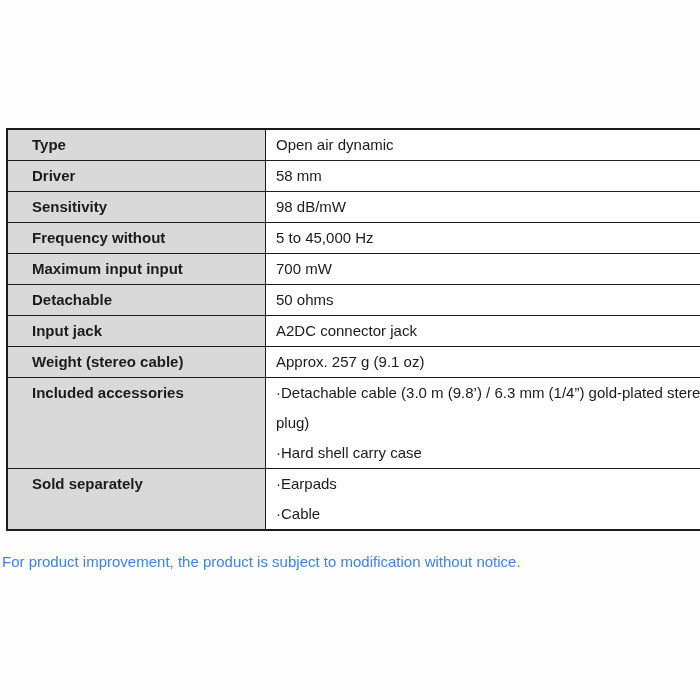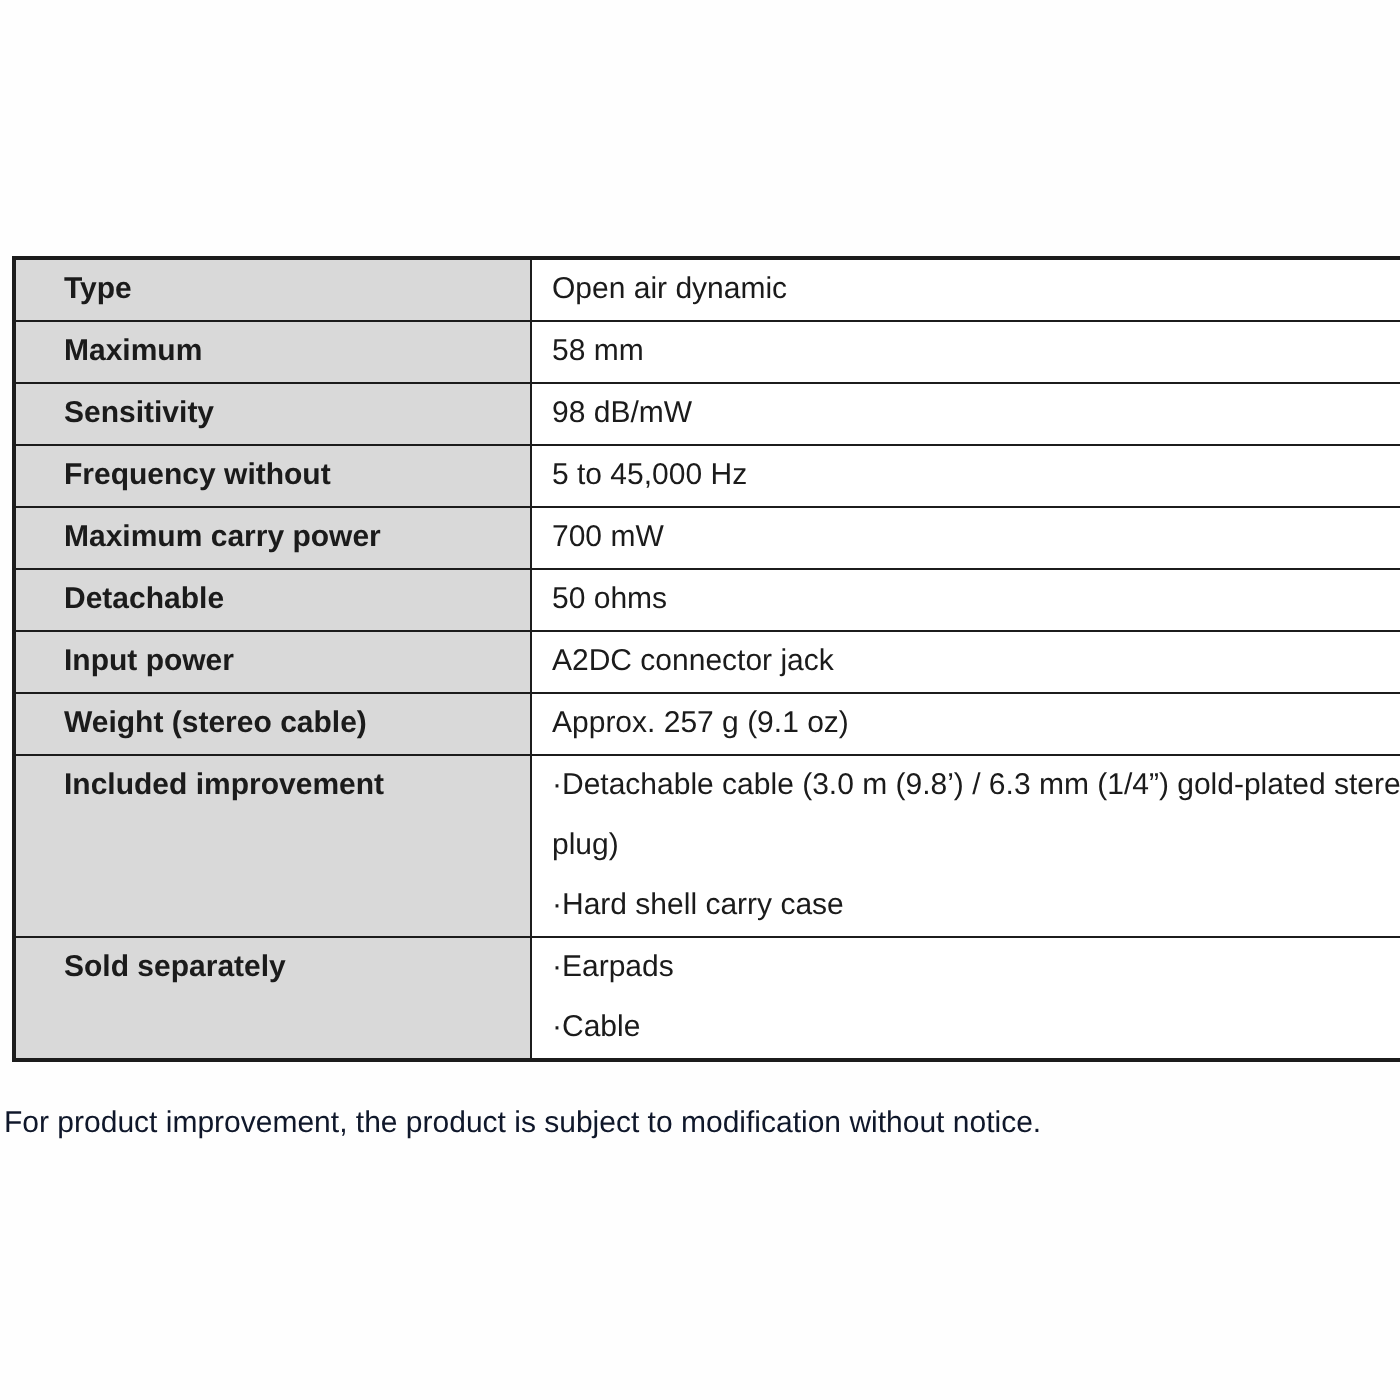--- a/index.html
+++ b/index.html
@@ -61,65 +61,65 @@
   tr.row-separately td { height: 60px; }
   .cell-line {
     line-height: 30px;
   }
   .footer-note {
     position: absolute;
     left: 2px;
     top: 552px;
     font-size: 15px;
     line-height: 20px;
-    color: #0f172a;
+    color: #3b82f6;
     white-space: nowrap;
   }
 </style>
 </head>
 <body>
 
 <div class="page">
 
   <table class="spec">
     <tbody>
       <tr class="row-single">
         <td class="label-cell">Type</td>
         <td class="value-cell">Open air dynamic</td>
       </tr>
       <tr class="row-single">
-        <td class="label-cell">Maximum</td>
+        <td class="label-cell">Driver</td>
         <td class="value-cell">58 mm</td>
       </tr>
       <tr class="row-single">
         <td class="label-cell">Sensitivity</td>
         <td class="value-cell">98 dB/mW</td>
       </tr>
       <tr class="row-single">
         <td class="label-cell">Frequency without</td>
         <td class="value-cell">5 to 45,000 Hz</td>
       </tr>
       <tr class="row-single">
-        <td class="label-cell">Maximum carry power</td>
+        <td class="label-cell">Maximum input input</td>
         <td class="value-cell">700 mW</td>
       </tr>
       <tr class="row-single">
         <td class="label-cell">Detachable</td>
         <td class="value-cell">50 ohms</td>
       </tr>
       <tr class="row-single">
-        <td class="label-cell">Input power</td>
+        <td class="label-cell">Input jack</td>
         <td class="value-cell">A2DC connector jack</td>
       </tr>
       <tr class="row-single">
         <td class="label-cell">Weight (stereo cable)</td>
         <td class="value-cell">Approx. 257 g (9.1 oz)</td>
       </tr>
       <tr class="row-multi row-accessories">
-        <td class="label-cell">Included improvement</td>
+        <td class="label-cell">Included accessories</td>
         <td class="value-cell">
           <div class="cell-line">·Detachable cable (3.0 m (9.8’) / 6.3 mm (1/4”) gold-plated stereo plug)</div>
           <div class="cell-line">·Hard shell carry case</div>
         </td>
       </tr>
       <tr class="row-multi row-separately">
         <td class="label-cell">Sold separately</td>
         <td class="value-cell">
           <div class="cell-line">·Earpads</div>
           <div class="cell-line">·Cable</div>

